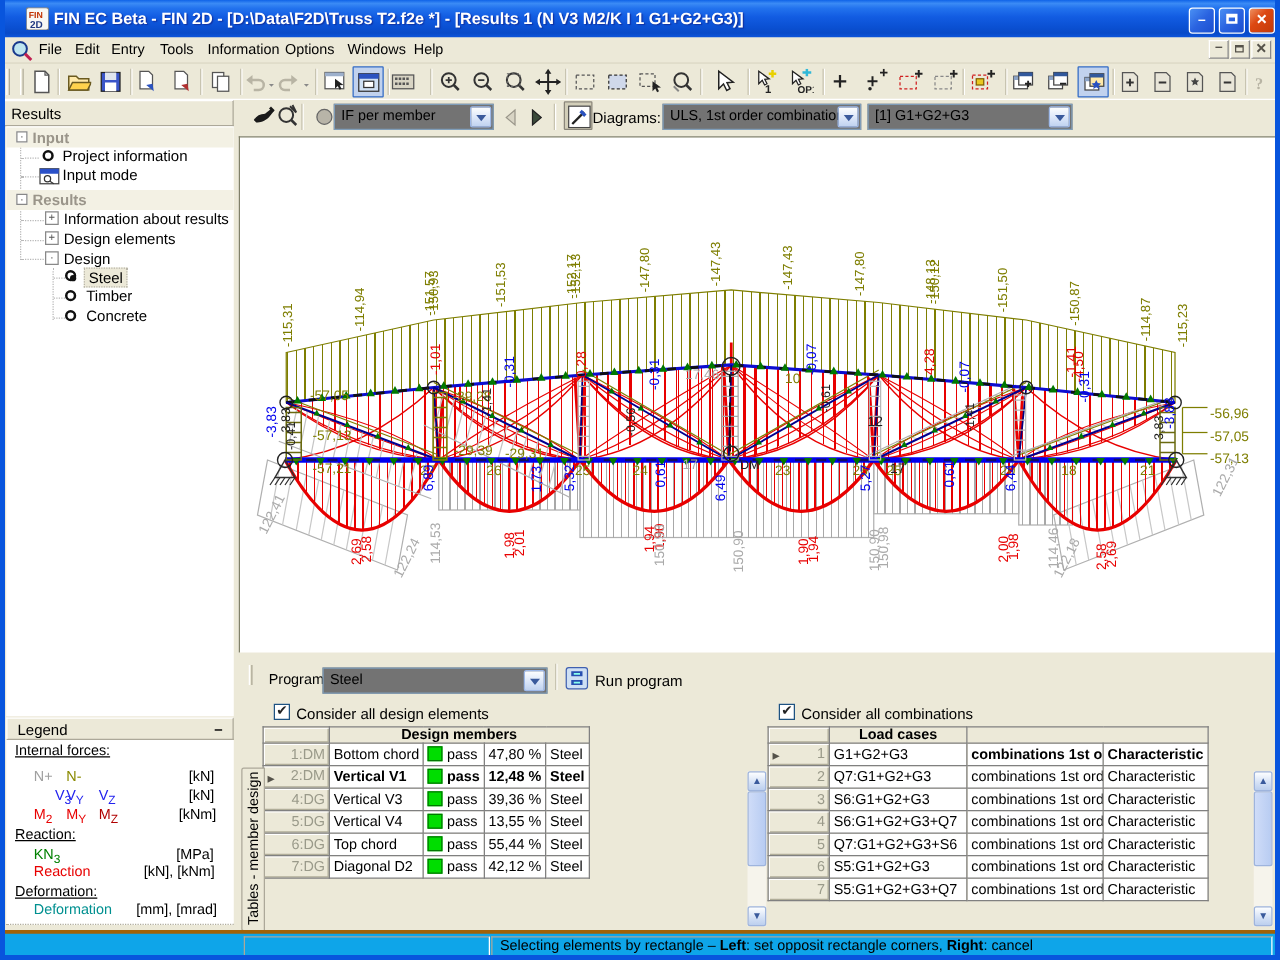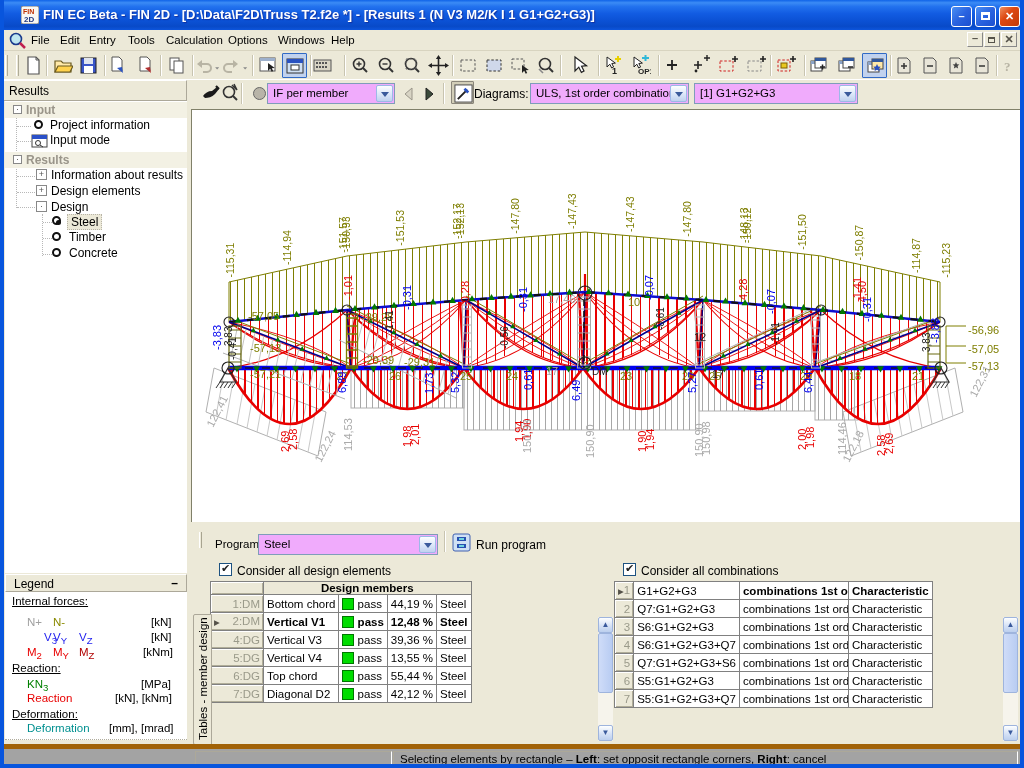--- a/index.html
+++ b/index.html
@@ -21,21 +21,21 @@
 .tb{position:absolute;top:2px;width:25px;height:25px}
 .tb svg{position:absolute;left:2px;top:2px}
 .tbsep{position:absolute;top:4px;width:2px;height:21px;border-left:1px solid #c8c4b0;border-right:1px solid #fff}
 .grip{position:absolute;top:4px;width:3px;height:21px;border-left:1px solid #fff;border-right:1px solid #b0ac98}
 .pressed{border:1px solid #8a867a;background:#d2ceb8;border-radius:1px}
 .pressed2{border:1px solid #316ac5;background:#c1d2ee;border-radius:1px}
 #row2{position:absolute;left:191px;top:80px;width:833px;height:27px;background:#ece9d8}
 #reshdr{position:absolute;left:0px;top:80px;width:187px;height:21px;background:#ece9d8;
  border:1px solid #fff;border-right:1px solid #aca899;border-bottom:1px solid #aca899;
  padding:3px 0 0 8px;font-size:12px}
-.combo{position:absolute;height:21px;background:#f0abfc;border:1px solid #7f9db9;font-size:11.5px;
+.combo{position:absolute;height:21px;background:#737373;border:1px solid #7f9db9;font-size:11.5px;
  padding:3px 0 0 5px;white-space:nowrap;overflow:hidden}
 .cbtn{position:absolute;top:1px;width:17px;height:17px;background:linear-gradient(180deg,#fdfefe,#d8e4f8 60%,#c0d2ef);
  border:1px solid #9db8e8;border-radius:2px}
 .cbtn:after{content:"";position:absolute;left:4px;top:6px;border:4px solid transparent;border-top:5px solid #3a5a9c}
 #treepanel{position:absolute;left:5px;top:101px;width:182px;height:472px;background:#fff;overflow:hidden}
 .catrow{position:absolute;left:0;width:182px;height:16px;background:#f3f1e4}
 .cat{position:absolute;font-weight:bold;color:#9a958a;font-size:12px}
 .titem{position:absolute;font-size:12px;color:#000;white-space:nowrap}
 .pbox{position:absolute;width:9px;height:9px;border:1px solid #888;background:#fff;font-size:9px;line-height:7px;text-align:center;color:#555}
 .ring{position:absolute;width:9px;height:9px;border:2.5px solid #101010;border-radius:50%;background:#fff}
@@ -45,21 +45,21 @@
 .lg{position:absolute;white-space:nowrap}
 #canvas{position:absolute;left:191px;top:109px;width:829px;height:413px;background:#fff;
  border-top:1px solid #808069;border-left:1px solid #808069}
 #bottompanel{position:absolute;left:191px;top:523px;width:833px;height:221px;background:#ece9d8}
 table{border-collapse:collapse;font-size:11.5px}
 td{border:1px solid #808080;padding:0 3px;height:18px;white-space:nowrap;overflow:hidden;background:#fff}
 .hdrc{background:#ece9d8 !important;text-align:center}
 .rownum{background:#ece9d8 !important;color:#9a9a8a;text-align:right;border:1px solid #808080;
  box-shadow:inset 1px 1px 0 #fff, inset -1px -1px 0 #b0ad98}
 .green{display:inline-block;width:12px;height:12px;background:#00dd00;border:1px solid #007700;vertical-align:-2px}
-#statusbar{position:absolute;left:4px;top:744px;width:1016px;height:20px;background:#a3a3a3;border-top:5px solid #a16207}
+#statusbar{position:absolute;left:4px;top:744px;width:1016px;height:20px;background:#0ea5e9;border-top:3px solid #a16207}
 .sunk{position:absolute;top:2px;height:17px;border:1px solid;border-color:#aca899 #fff #fff #aca899;font-size:11.5px;padding:1px 0 0 6px}
 .chk{position:absolute;width:13px;height:13px;background:#fff;border:1px solid #1d5281}
 .chk:after{content:"\2714";position:absolute;left:1px;top:-2px;font-size:11px;color:#222}
 .vtab{position:absolute;left:193px;top:614px;width:19px;height:131px;border:1px solid #aca899;background:#ece9d8;border-radius:2px 0 0 2px}
 .vtab span{position:absolute;left:3px;top:125px;transform:rotate(-90deg);transform-origin:0 0;font-size:11.5px;white-space:nowrap;color:#000}
 .sb{position:absolute;width:15px;background:#f6f4ec}
 .sbtn{position:absolute;left:0;width:15px;height:16px;background:linear-gradient(180deg,#fdfeff,#d3e0f5 60%,#bccfee);border:1px solid #9eb4dd;border-radius:2px;color:#3a5a9c;font-size:8px;text-align:center;line-height:14px}
 .sthumb{position:absolute;left:0;width:15px;background:linear-gradient(90deg,#cfdcf8,#b8ccf2);border:1px solid #9eb4dd;border-radius:2px}
 </style></head><body>
 <div id="titlebar">
@@ -75,21 +75,21 @@
 </div>
 <div id="menubar">
     <svg class="abs" style="left:9px;top:2px" width="17" height="17">
 <circle cx="7" cy="7" r="5.5" fill="#bfe6f0" stroke="#1a3a8c" stroke-width="1.6"></circle>
 <line x1="11" y1="11" x2="16" y2="16" stroke="#c02050" stroke-width="2.5"></line>
     </svg>
     <div class="mitem" style="left:31px">File</div>
     <div class="mitem" style="left:60px">Edit</div>
     <div class="mitem" style="left:89px">Entry</div>
     <div class="mitem" style="left:128px">Tools</div>
-    <div class="mitem" style="left:166px">Calculation</div>
+    <div class="mitem" style="left:166px">Information</div>
     <div class="mitem" style="left:228px">Options</div>
     <div class="mitem" style="left:278px">Windows</div>
     <div class="mitem" style="left:331px">Help</div>
     <div class="abs" style="left:967px;top:2px;width:16px;height:15px;background:#ece9d8;border:1px solid #fff;border-right-color:#888;border-bottom-color:#888;text-align:center;line-height:11px;color:#55524a;font-weight:bold">–</div>
 <div class="abs" style="left:984px;top:2px;width:16px;height:15px;background:#ece9d8;border:1px solid #fff;border-right-color:#888;border-bottom-color:#888"><span style="display:inline-block;width:7px;height:6px;border:1px solid #55524a;border-top-width:2px;margin:3px 0 0 3px"></span></div>
 <div class="abs" style="left:1001px;top:2px;width:16px;height:15px;background:#ece9d8;border:1px solid #fff;border-right-color:#888;border-bottom-color:#888;text-align:center;line-height:13px;color:#55524a;font-weight:bold">✕</div>
   </div>
 <div id="toolbar1">
     <div class="grip" style="left:5px"></div>
     <div class="grip" style="left:16px"></div>
@@ -805,21 +805,21 @@
     <table class="abs" style="left:19px;top:58px">
       <tbody>
         <tr>
           <td class="rownum" style="width:53px;height:12px"></td>
           <td class="hdrc" colspan="4" style="font-weight:bold;height:12px">Design members</td>
         </tr>
         <tr>
           <td class="rownum">1:DM</td>
           <td style="">Bottom chord</td>
           <td style=""><span class="green"></span> pass</td>
-          <td style="text-align:right;">44,19 %</td>
+          <td style="text-align:right;">47,80 %</td>
           <td style="">Steel</td>
         </tr>
         <tr>
           <td class="rownum"><span style="float:left;color:#55524a">▸</span>2:DM</td>
           <td style="font-weight:bold;">Vertical V1</td>
           <td style="font-weight:bold;"><span class="green"></span> pass</td>
           <td style="text-align:right;font-weight:bold;">12,48 %</td>
           <td style="font-weight:bold;">Steel</td>
         </tr>
         <tr>
@@ -852,20 +852,25 @@
         </tr>
       </tbody>
     </table>
     <div class="sb" style="left:407px;top:94px;height:124px">
       <div class="sbtn" style="top:0">▲</div>
       <div class="sthumb" style="top:16px;height:60px"></div>
       <div class="sbtn" style="bottom:0">▼</div>
     </div>
     <table class="abs" style="left:423px;top:58px">
       <tbody>
+        <tr>
+          <td class="rownum" style="width:49px;height:12px"></td>
+          <td class="hdrc" style="font-weight:bold;width:110px;height:12px">Load cases</td>
+          <td class="hdrc" colspan="2" style="height:12px"></td>
+        </tr>
         <tr>
           <td class="rownum"><span style="float:left;color:#55524a">▸</span>1</td>
           <td style="font-weight:normal;;max-width:110px">G1+G2+G3</td>
           <td style="font-weight:bold;;max-width:109px">combinations 1st o</td>
           <td style="font-weight:bold;;max-width:112px">Characteristic</td>
         </tr>
         <tr>
           <td class="rownum">2</td>
           <td style=";max-width:110px">Q7:G1+G2+G3</td>
           <td style=";max-width:109px">combinations 1st order</td>

